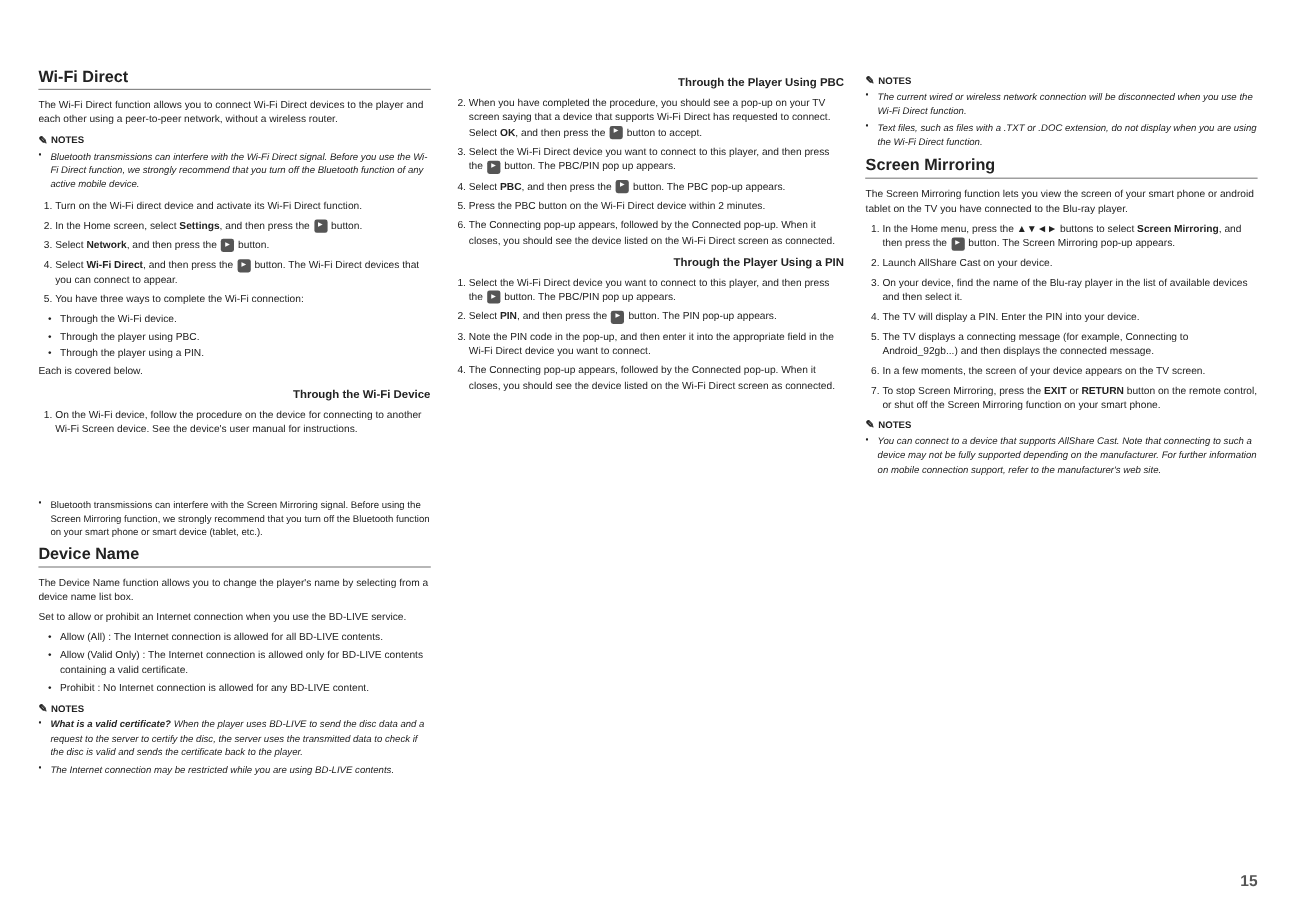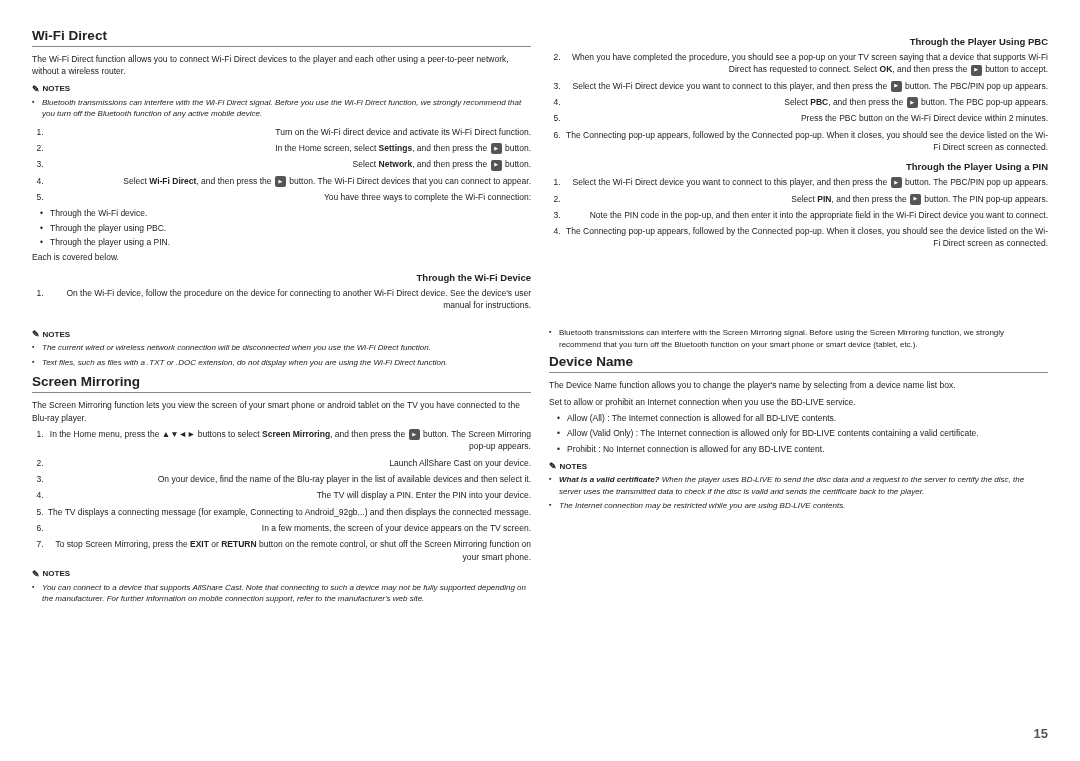--- a/index.html
+++ b/index.html
@@ -7,23 +7,24 @@
       background: #fff;
       font-family: Arial, Helvetica, sans-serif;
       font-size: 8.5px;
       color: #222;
       width: 1080px;
       min-height: 761px;
       padding: 28px 32px 20px 32px;
     }
     .page-layout {
       display: grid;
-      grid-template-columns: 1fr 1fr;
+      grid-template-columns: 1fr 1fr 1fr;
       gap: 0 18px;
       align-items: start;
+      margin-top: 28px;
     }
     h2 {
       font-size: 13.5px;
       font-weight: 700;
       border-bottom: 1.5px solid #888;
       padding-bottom: 3px;
       margin-bottom: 6px;
       margin-top: 0;
     }
     h3 {
@@ -72,21 +73,20 @@
       font-size: 7px;
     }
     ol.main-list {
       padding-left: 14px;
       margin: 4px 0;
     }
     ol.main-list > li {
       font-size: 8.5px;
       line-height: 1.45;
       margin-bottom: 4px;
-      text-align: right;
     }
     ol.main-list > li b, ol.main-list > li strong {
       font-weight: 700;
     }
     ul.bullet-list {
       list-style: none;
       padding-left: 8px;
       margin: 3px 0;
     }
     ul.bullet-list li {
@@ -196,21 +196,21 @@
 
     <ul class="bullet-list">
       <li>Through the Wi-Fi device.</li>
       <li>Through the player using PBC.</li>
       <li>Through the player using a PIN.</li>
     </ul>
     <p>Each is covered below.</p>
 
     <h3>Through the Wi-Fi Device</h3>
     <ol class="main-list">
-      <li>On the Wi-Fi device, follow the procedure on the device for connecting to another Wi-Fi Direct device. See the device's user manual for instructions.</li>
+      <li>On the Wi-Fi device, follow the procedure on the device for connecting to another Wi-Fi Screen device. See the device's user manual for instructions.</li>
     </ol>
   </div>
 
   <div class="col-section">
     <h3>Through the Player Using PBC</h3>
     <ol class="main-list" start="2">
       <li>When you have completed the procedure, you should see a pop-up on your TV screen saying that a device that supports Wi-Fi Direct has requested to connect. Select <strong>OK</strong>, and then press the <span class="inline-btn"></span> button to accept.</li>
       <li>Select the Wi-Fi Direct device you want to connect to this player, and then press the <span class="inline-btn"></span> button. The PBC/PIN pop up appears.</li>
       <li>Select <strong>PBC</strong>, and then press the <span class="inline-btn"></span> button. The PBC pop-up appears.</li>
       <li>Press the PBC button on the Wi-Fi Direct device within 2 minutes.</li>

